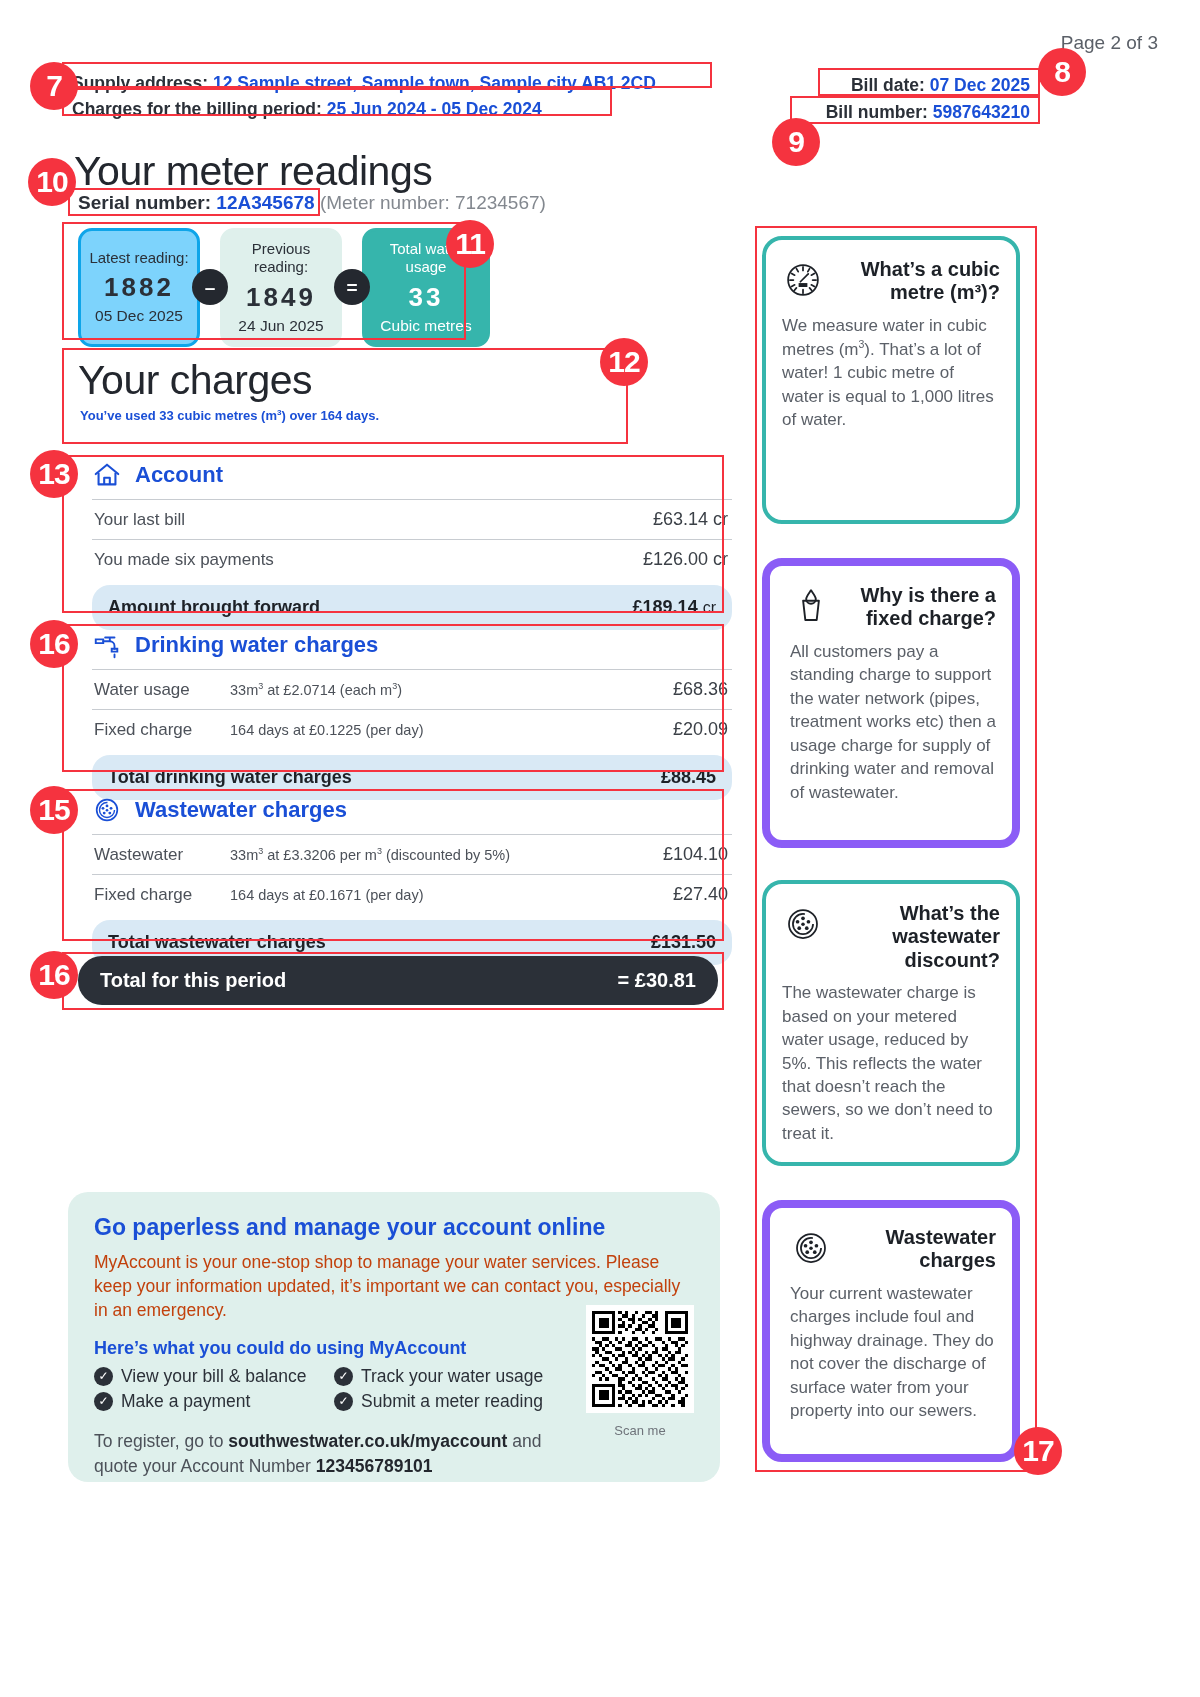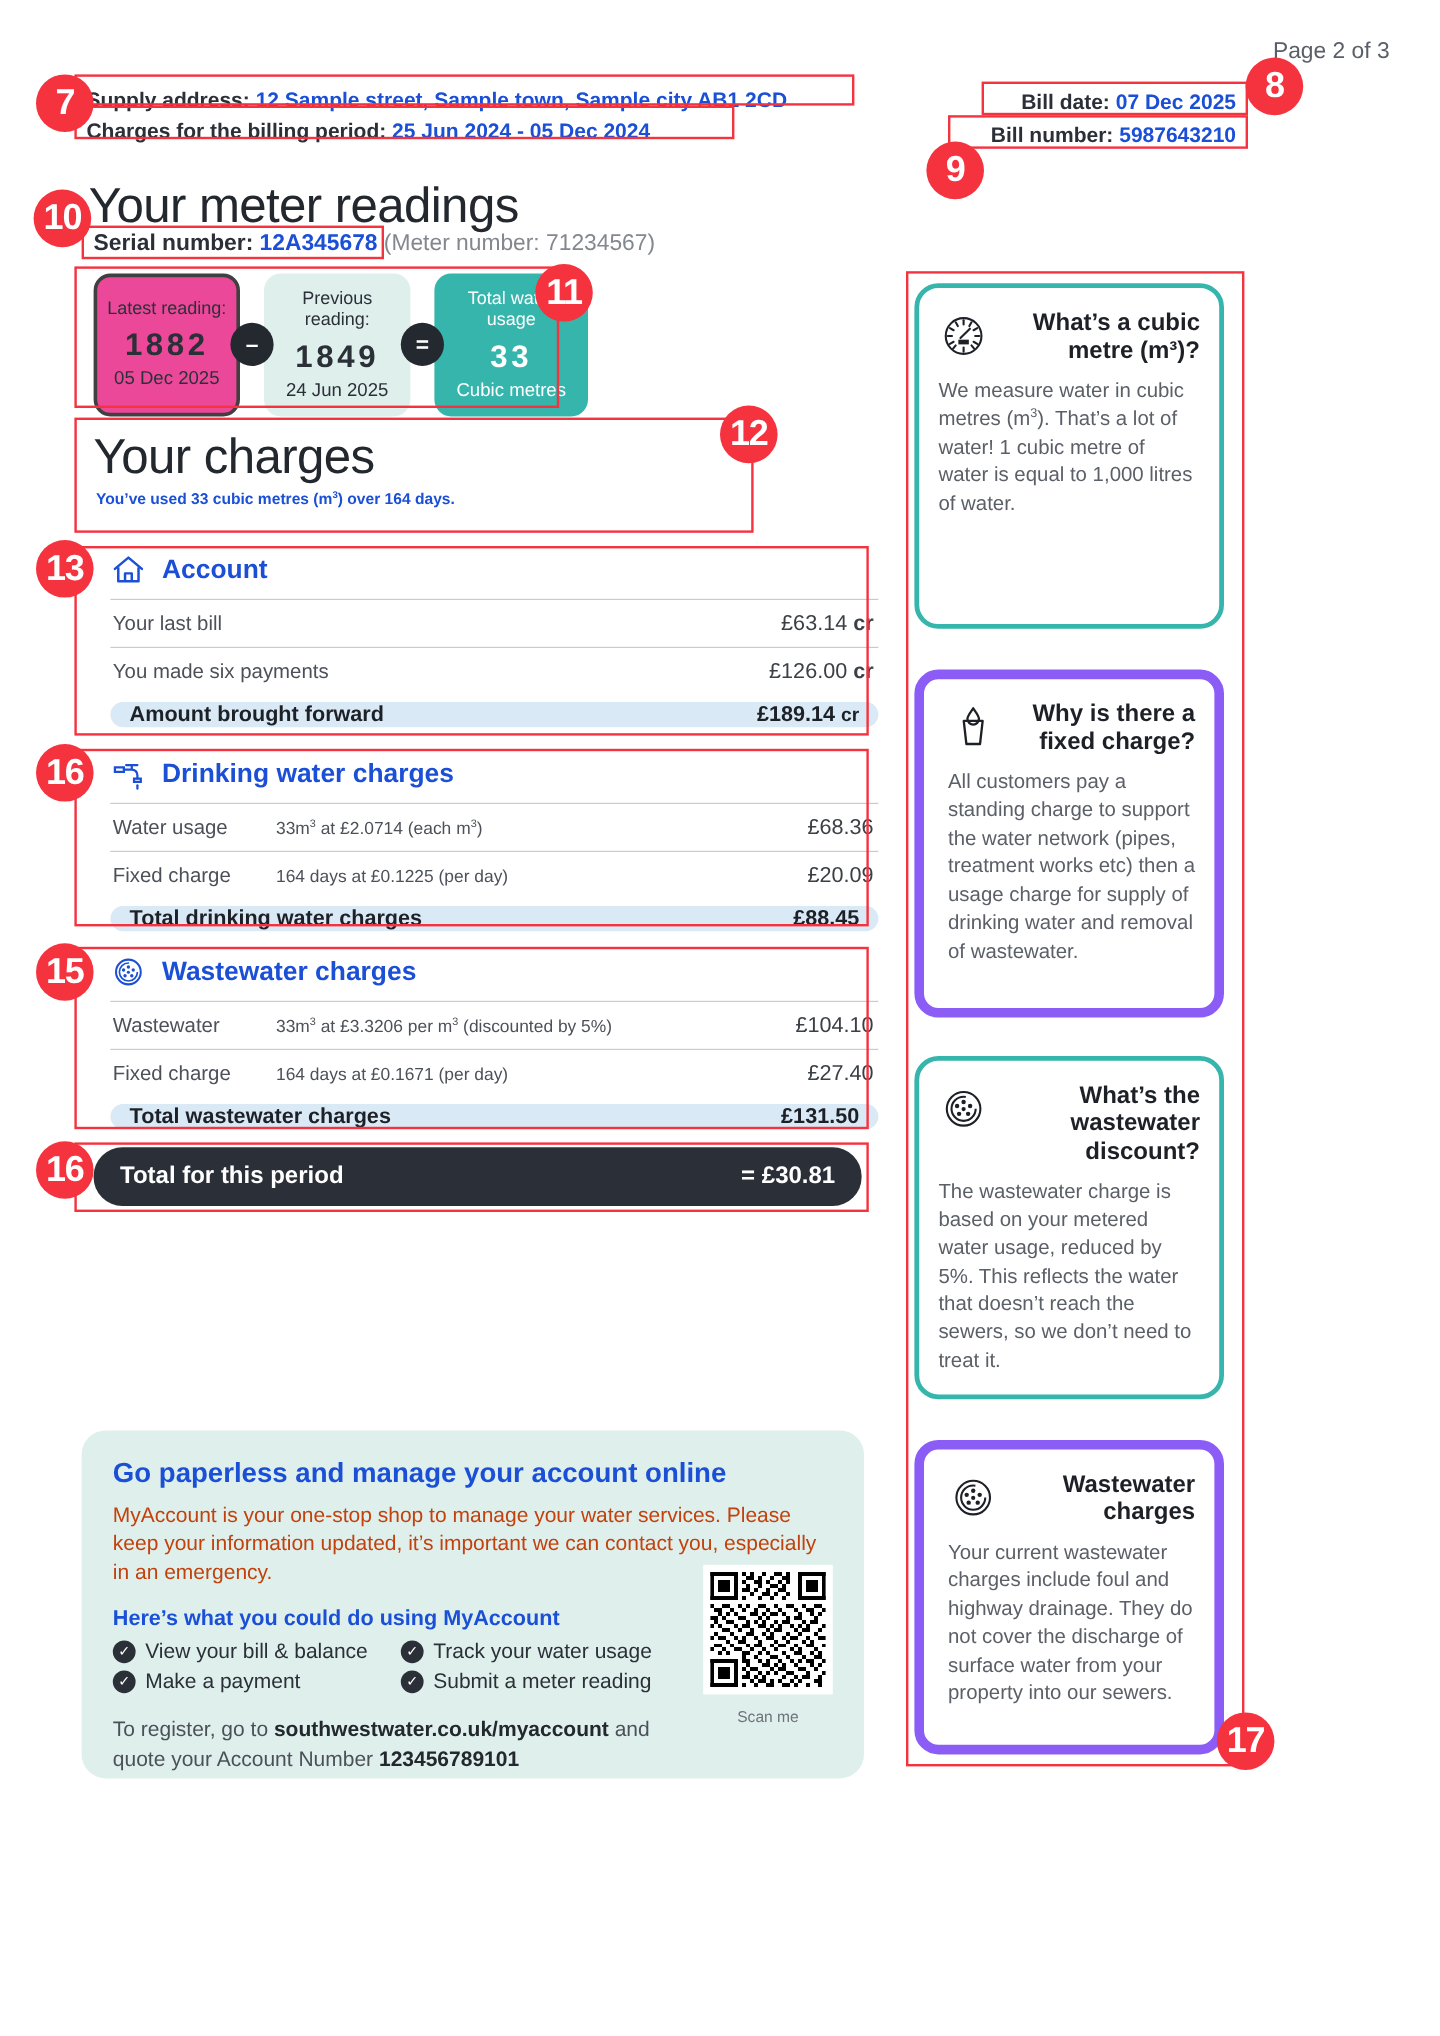--- a/index.html
+++ b/index.html
@@ -70,21 +70,21 @@
     font-size: 19px; font-weight: 700; white-space: nowrap;
   }
   .serial .grey { color: #83888f; font-weight: 400; }
 
   .readings { position: absolute; left: 78px; top: 228px; display: flex; align-items: stretch; }
   .rcard {
     width: 122px; border-radius: 14px;
     display: flex; flex-direction: column; justify-content: center; align-items: center;
     padding: 9px 4px; text-align: center;
   }
-  .rcard.latest { border: 3px solid #404040; background: #ec4899; }
+  .rcard.latest { border: 3px solid #0ea5e9; background: #7dd3fc; }
   .rcard.prev { background: #dff0ec; border: 3px solid #dff0ec; }
   .rcard.total { background: #36b5ac; border: 3px solid #36b5ac; color: #ffffff; width: 128px; }
   .rtitle { font-size: 15px; line-height: 1.22; font-weight: 400; }
   .rbig { font-size: 26px; font-weight: 700; letter-spacing: 3px; margin: 5px 0 4px; }
   .rsub { font-size: 15.5px; }
   .rop {
     width: 36px; height: 36px; border-radius: 50%;
     background: #24282f; color: #ffffff;
     align-self: center; margin: 0 -8px; z-index: 5;
     display: flex; align-items: center; justify-content: center;
@@ -111,24 +111,24 @@
     border-top: 1px solid #c8ccd1;
     padding: 9px 4px 9px 2px;
     font-size: 17px; color: #4c5159;
   }
   .row .lbl { width: 136px; flex: none; }
   .row .det { flex: 1; font-size: 14.5px; color: #4c5159; }
   .row .amt { font-size: 18px; text-align: right; white-space: nowrap; color: #3b4047; }
   .totalrow {
     display: flex; align-items: center; justify-content: space-between;
     background: #d9e9f5; border-radius: 18px;
-    padding: 0 16px; margin-top: 6px;
+    padding: 12px 16px; margin-top: 6px;
     font-size: 18px; font-weight: 700; color: #1d2127;
   }
-  .cr { font-weight: 700; font-size: 16px; }
+  .cr { font-weight: 400; font-size: 16px; }
 
   .grandtotal {
     position: absolute; left: 78px; width: 640px;
     background: #2b3038; color: #ffffff;
     border-radius: 24px;
     display: flex; align-items: center; justify-content: space-between;
     padding: 13px 22px;
     font-size: 20px; font-weight: 700;
   }
 

